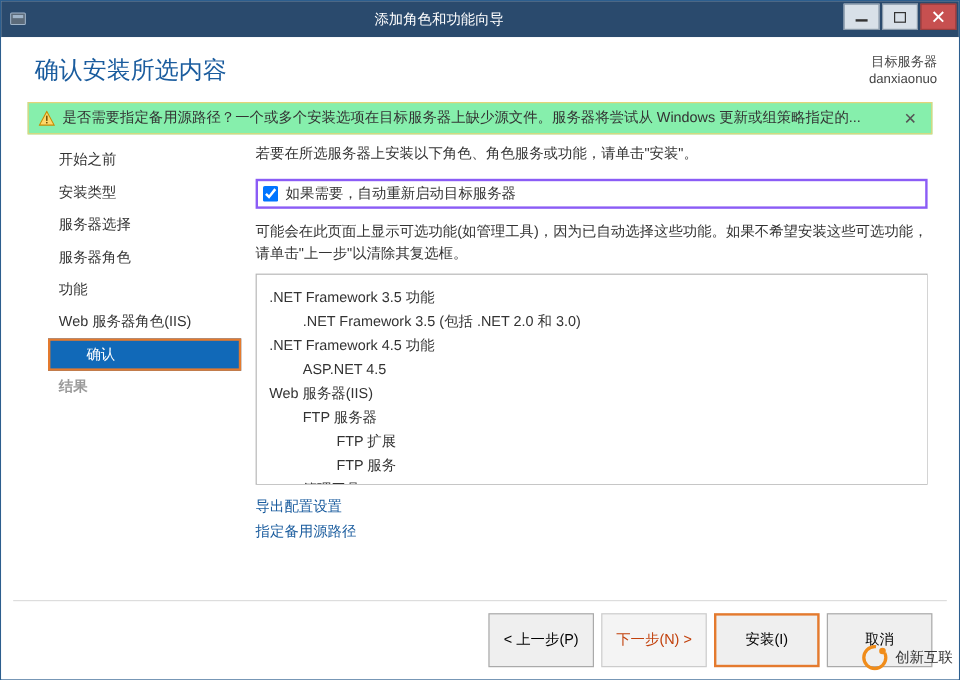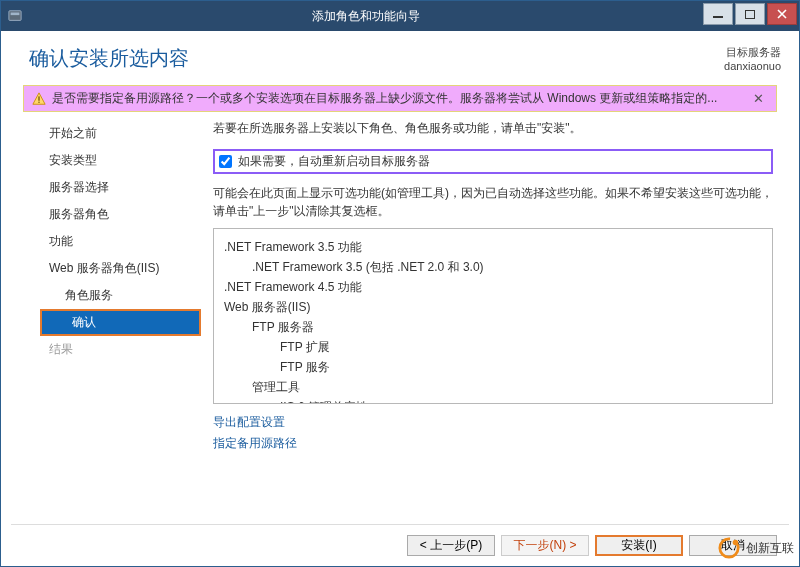--- a/index.html
+++ b/index.html
@@ -17,50 +17,50 @@
 .winbtn.max div { width: 10px; height: 9px; border: 1px solid #333; }
 .winbtn.close { background: #c75050; border-color: #9a3d3d; }
 .winbtn.close svg { width: 10px; height: 10px; }
 
 .body { flex: 1; display: flex; flex-direction: column; background: #fff; position: relative; padding: 8px 10px 6px 10px; }
 
 .header { display: flex; align-items: flex-start; padding: 6px 8px 12px 18px; }
 .header h1 { color: #1a5c9e; font-size: 20px; font-weight: 400; flex: 1; }
 .server { text-align: right; font-size: 11px; color: #444; line-height: 14px; }
 
-.alertbar { margin: 0 12px 8px 12px; background: #f0abfc; border: 1px solid #e4d47a; padding: 4px 8px; display: flex; align-items: center; font-size: 12px; color: #333; }
+.alertbar { margin: 0 12px 8px 12px; background: #86efac; border: 1px solid #e4d47a; padding: 4px 8px; display: flex; align-items: center; font-size: 12px; color: #333; }
 .alertbar .warn { margin-right: 6px; color: #c78b00; display: inline-flex; }
 .alertbar .warn svg { width: 14px; height: 14px; }
 .alertbar .msg { flex: 1; white-space: nowrap; overflow: hidden; text-overflow: ellipsis; }
 .alertbar .x { color: #555; padding: 0 4px; cursor: pointer; font-size: 13px; }
 
 .main { flex: 1; display: flex; overflow: hidden; }
 .nav { width: 190px; padding: 0 0 0 8px; font-size: 12px; color: #333; }
 .nav .item { padding: 5px 8px 5px 30px; cursor: pointer; }
 .nav .item.top { padding-left: 30px; }
 .nav .item.sub { padding-left: 46px; }
 .nav .item.sel { background: #1169b8; color: #fff; border: 2px solid #e47a2e; padding-top: 3px; padding-bottom: 3px; margin-left: 21px; }
-.nav .item.dis { color: #9a9a9a; }
+.nav .item.dis { color: #9a9a9a; font-weight: bold; }
 
 .content { flex: 1; padding: 0 16px 0 12px; font-size: 12px; color: #333; display: flex; flex-direction: column; }
 .descline { margin-bottom: 8px; }
 .cbrow { margin: 4px 0 10px 0; display: inline-flex; align-items: center; border: 2px solid #8b5cf6; padding: 2px 6px 2px 4px; }
 .cbrow input { margin-right: 6px; }
 .smalltxt { line-height: 18px; margin-bottom: 8px; }
 
 .listbox { border: 1px solid #b8b8b8; height: 176px; overflow-y: auto; padding: 8px 10px; background: #fff; line-height: 20px; }
 .listbox .l0 { padding-left: 0px; }
 .listbox .l1 { padding-left: 28px; }
 .listbox .l2 { padding-left: 56px; }
 
 .links { padding: 8px 0 0 0; }
 .links a { color: #1a5c9e; display: block; padding: 2px 0; font-size: 12px; text-decoration: none; }
 
 .footer { border-top: 1px solid #ddd; padding: 10px 12px 4px 12px; display: flex; justify-content: flex-end; gap: 6px; }
-.fbtn { min-width: 88px; padding: 0 10px; font-size: 12px; border: 1px solid #aaa; background: #efefef; }
+.fbtn { min-width: 88px; padding: 12px 10px; font-size: 12px; border: 1px solid #aaa; background: #efefef; }
 .fbtn.inst { border: 2px solid #e47a2e; }
 .fbtn:disabled { color: #c2410c; background: #f4f4f4; border-color: #ccc; }
 
 .badge { position: absolute; right: 6px; bottom: 8px; display: flex; align-items: center; gap: 6px; font-size: 12px; color: #333; }
 .badge .logo { width: 22px; height: 22px; }
 
 
 .listbox::-webkit-scrollbar { width: 16px; }
 .listbox::-webkit-scrollbar-track { background: #ececec; border-left: 1px solid #ccc; }
 .listbox::-webkit-scrollbar-thumb { background: #c6c6c6; border: 1px solid #aaa; }
@@ -116,37 +116,37 @@
     </div>
 
     <div class="main">
       <div class="nav">
         <div class="item top">开始之前</div>
         <div class="item top">安装类型</div>
         <div class="item top">服务器选择</div>
         <div class="item top">服务器角色</div>
         <div class="item top">功能</div>
         <div class="item top">Web 服务器角色(IIS)</div>
-        <div class="item sub">角色服务</div>
         <div class="item top sel">确认</div>
         <div class="item top dis">结果</div>
       </div>
 
       <div class="content">
         <div class="descline">若要在所选服务器上安装以下角色、角色服务或功能，请单击"安装"。</div>
         <label class="cbrow">
           <input type="checkbox" checked="" style="">
           <span>如果需要，自动重新启动目标服务器</span>
         </label>
         <div class="smalltxt">可能会在此页面上显示可选功能(如管理工具)，因为已自动选择这些功能。如果不希望安装这些可选功能，请单击"上一步"以清除其复选框。</div>
 
         <div class="listbox">
           <div class="l0">.NET Framework 3.5 功能</div>
           <div class="l1">.NET Framework 3.5 (包括 .NET 2.0 和 3.0)</div>
           <div class="l0">.NET Framework 4.5 功能</div>
+          <div class="l1">ASP.NET 4.5</div>
           <div class="l0">Web 服务器(IIS)</div>
           <div class="l1">FTP 服务器</div>
           <div class="l2">FTP 扩展</div>
           <div class="l2">FTP 服务</div>
           <div class="l1">管理工具</div>
           <div class="l2">IIS 6 管理兼容性</div>
           <div class="l2">IIS 6 管理控制台</div>
         </div>
 
         <div class="links">

